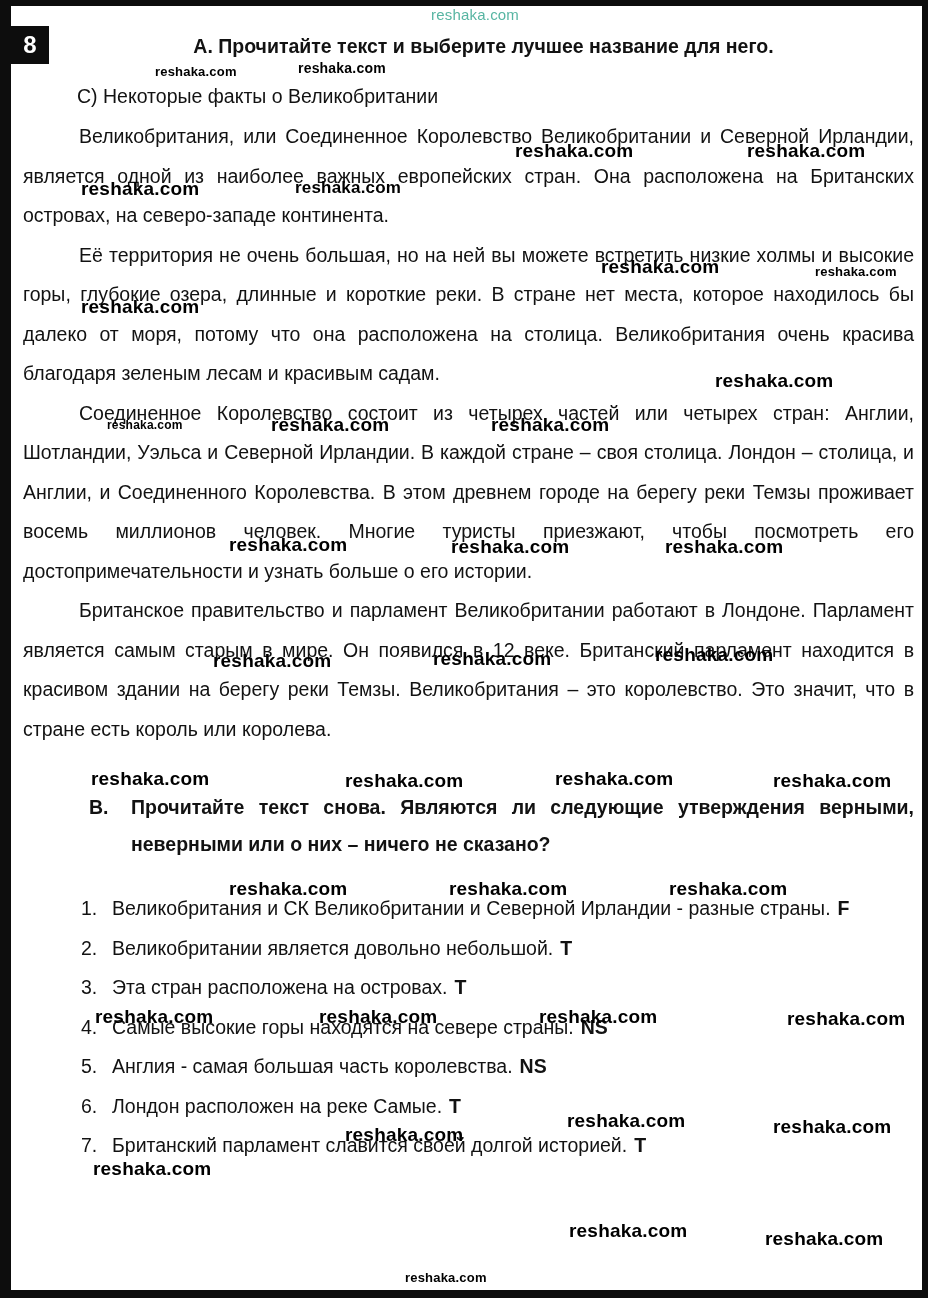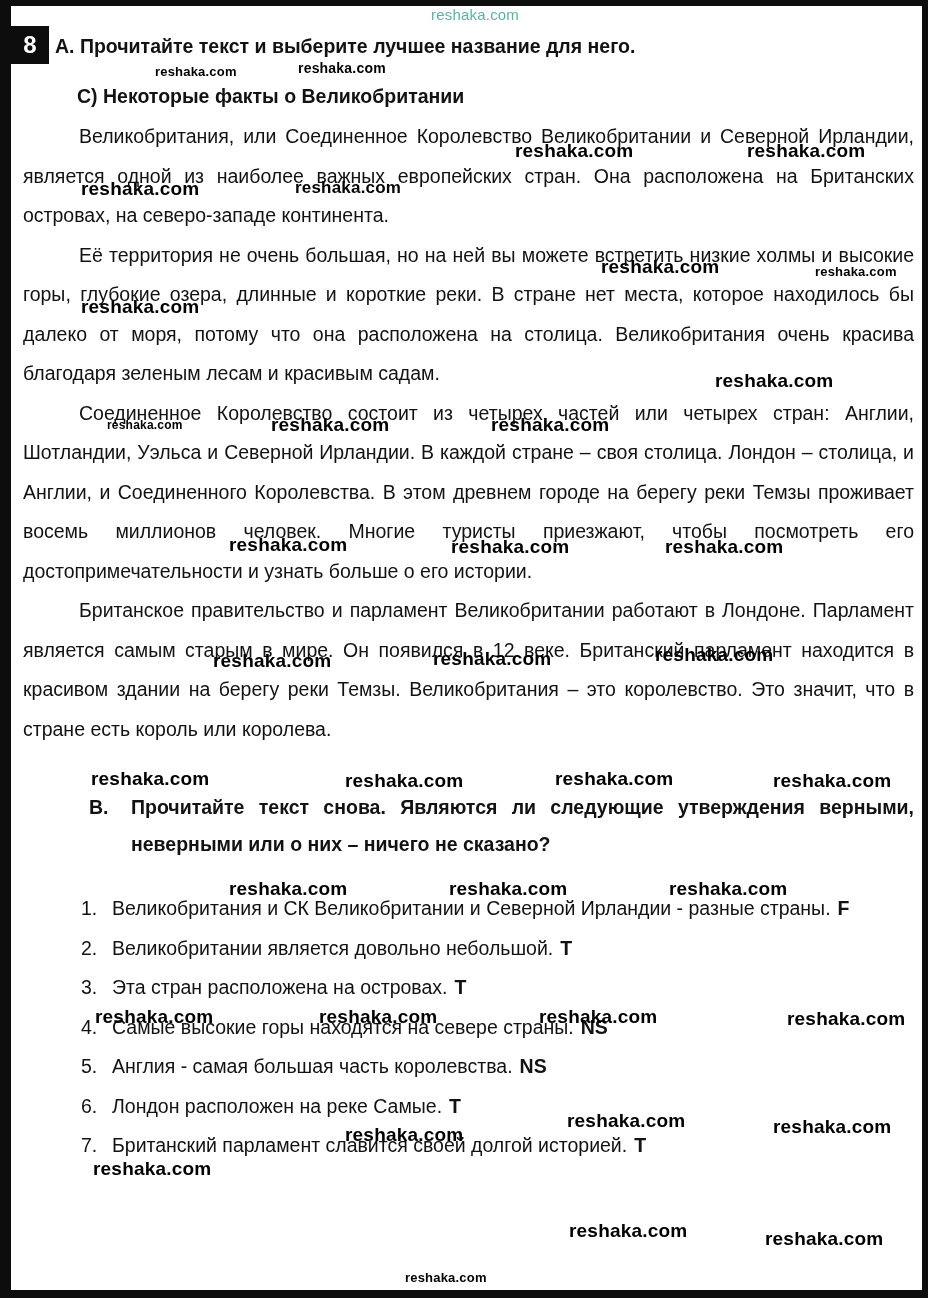--- a/index.html
+++ b/index.html
@@ -24,24 +24,25 @@
     background:#0d0d0d; color:#ffffff;
     font-size:24px; font-weight:bold;
     display:flex; align-items:center; justify-content:center;
     z-index:2;
   }
   .content { position:relative; z-index:1; }
   .heading-a {
     margin:27px 10px 0 44px;
     font-size:19.5px; font-weight:bold;
     line-height:26px;
+    text-align:center;
   }
   .answer-line {
     margin:24px 10px 0 66px;
-    font-size:19.5px; line-height:26px;font-weight:bold;
+    font-size:19.5px; line-height:26px;
   }
   .text-body {
     margin:8px 8px 0 12px;
     font-size:19.5px; line-height:39.5px;
     text-align:justify;
   }
   .text-body p { text-indent:56px; }
   .section-b {
     margin:40px 8px 0 78px;
     display:flex;

